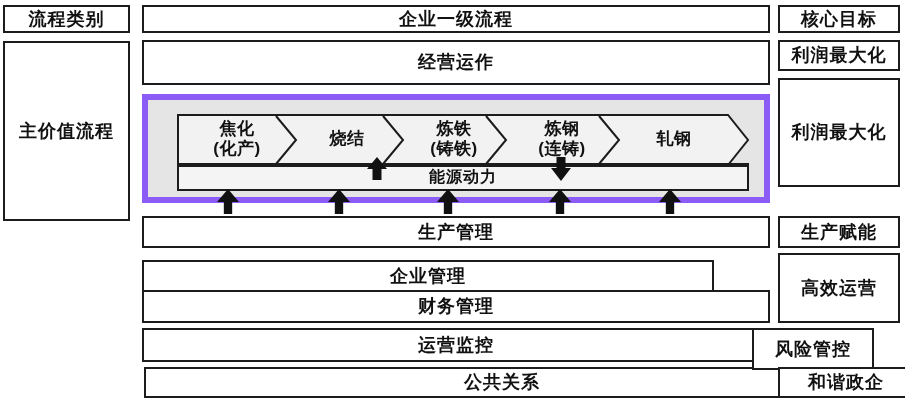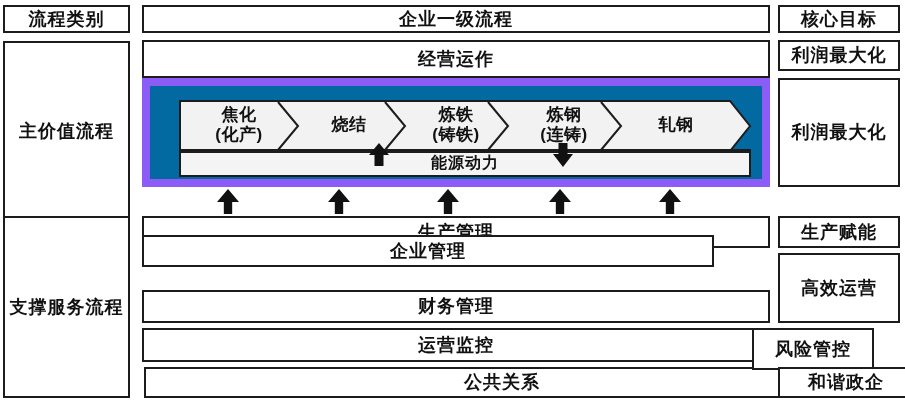--- a/index.html
+++ b/index.html
@@ -7,21 +7,21 @@
     position:relative;width:905px;height:404px;background:#ffffff;
     font-family:"Liberation Sans","DejaVu Sans",sans-serif;
     font-weight:bold;color:#111;overflow:hidden;
   }
   .box{
     position:absolute;border:2px solid #1c1c1c;background:#ffffff;
     display:flex;align-items:center;justify-content:center;
     font-size:18px;letter-spacing:1px;box-sizing:border-box;
     text-align:center;line-height:1.15;font-family:Liberation Serif, serif;
   }
-  .bigbox{position:absolute;border:8px solid #8b5cf6;background:#0369a1;box-sizing:border-box;}
+  .bigbox{position:absolute;border:6px solid #8b5cf6;background:#e5e5e5;box-sizing:border-box;margin-top:16px;}
   .bigbox svg{position:absolute;left:0;top:0;}
   .chev-label{
     position:absolute;display:flex;flex-direction:column;align-items:center;justify-content:center;
     font-size:17px;letter-spacing:0.5px;line-height:20px;text-align:center;
   }
   .chev-label span{display:block;}
   .energy-label{
     position:absolute;display:flex;align-items:center;justify-content:center;
     font-size:16px;letter-spacing:1px;font-family:Liberation Serif, serif;
   }
@@ -33,23 +33,22 @@
 </head>
 <body>
 
 <div class="canvas">
 
   <div class="box" style="left:3px;top:5px;width:127px;height:28px">流程类别</div>
   <div class="box" style="left:142px;top:5px;width:628px;height:28px">企业一级流程</div>
   <div class="box" style="left:778px;top:5px;width:122px;height:28px">核心目标</div>
 
   <div class="box" style="left:3px;top:41px;width:127px;height:180px">主价值流程</div>
-  <div class="box" style="left:3px;top:216px;width:127px;height:182px">支撑服务流程</div>
 
-  <div class="box" style="left:142px;top:40px;width:628px;height:38px">经营运作</div>
+  <div class="box" style="left:142px;top:40px;width:628px;height:45px">经营运作</div>
 
   <div class="bigbox" style="left:142px;top:78px;width:628px;height:109px">
     <svg width="628" height="109" viewBox="0 0 628 109">
 
       <polygon points="30,15 580,15 600,40 580,65 30,65" fill="#f2f2f2" stroke="#1c1c1c" stroke-width="2"></polygon>
 
       <polyline points="128,16 148,40 128,64" fill="none" stroke="#1c1c1c" stroke-width="2"></polyline>
       <polyline points="235,16 255,40 235,64" fill="none" stroke="#1c1c1c" stroke-width="2"></polyline>
       <polyline points="338,16 358,40 338,64" fill="none" stroke="#1c1c1c" stroke-width="2"></polyline>
       <polyline points="451,16 471,40 451,64" fill="none" stroke="#1c1c1c" stroke-width="2"></polyline>
@@ -86,21 +85,21 @@
     <div class="energy-label" style="left:255px;top:65px;width:120px;height:25px">能源动力</div>
   </div>
 
   <div class="up-arrow" style="left:217px;top:189px"></div>
   <div class="up-arrow" style="left:328px;top:189px"></div>
   <div class="up-arrow" style="left:437px;top:189px"></div>
   <div class="up-arrow" style="left:549px;top:189px"></div>
   <div class="up-arrow" style="left:659px;top:189px"></div>
 
   <div class="box" style="left:142px;top:216px;width:628px;height:32px">生产管理</div>
-  <div class="box" style="left:142px;top:235px;width:572px;height:32px">企业管理</div>
+  <div class="box" style="left:142px;top:260px;width:572px;height:32px">企业管理</div>
   <div class="box" style="left:142px;top:290px;width:628px;height:33px">财务管理</div>
   <div class="box" style="left:142px;top:328px;width:628px;height:34px">运营监控</div>
   <div class="box" style="left:144px;top:367px;width:716px;height:31px">公共关系</div>
 
   <div class="box" style="left:778px;top:40px;width:122px;height:31px">利润最大化</div>
   <div class="box" style="left:778px;top:78px;width:122px;height:109px">利润最大化</div>
   <div class="box" style="left:778px;top:216px;width:122px;height:32px">生产赋能</div>
   <div class="box" style="left:778px;top:253px;width:122px;height:70px">高效运营</div>
   <div class="box" style="left:752px;top:328px;width:122px;height:42px">风险管控</div>
   <div class="box" style="left:778px;top:367px;width:136px;height:31px">和谐政企</div>

